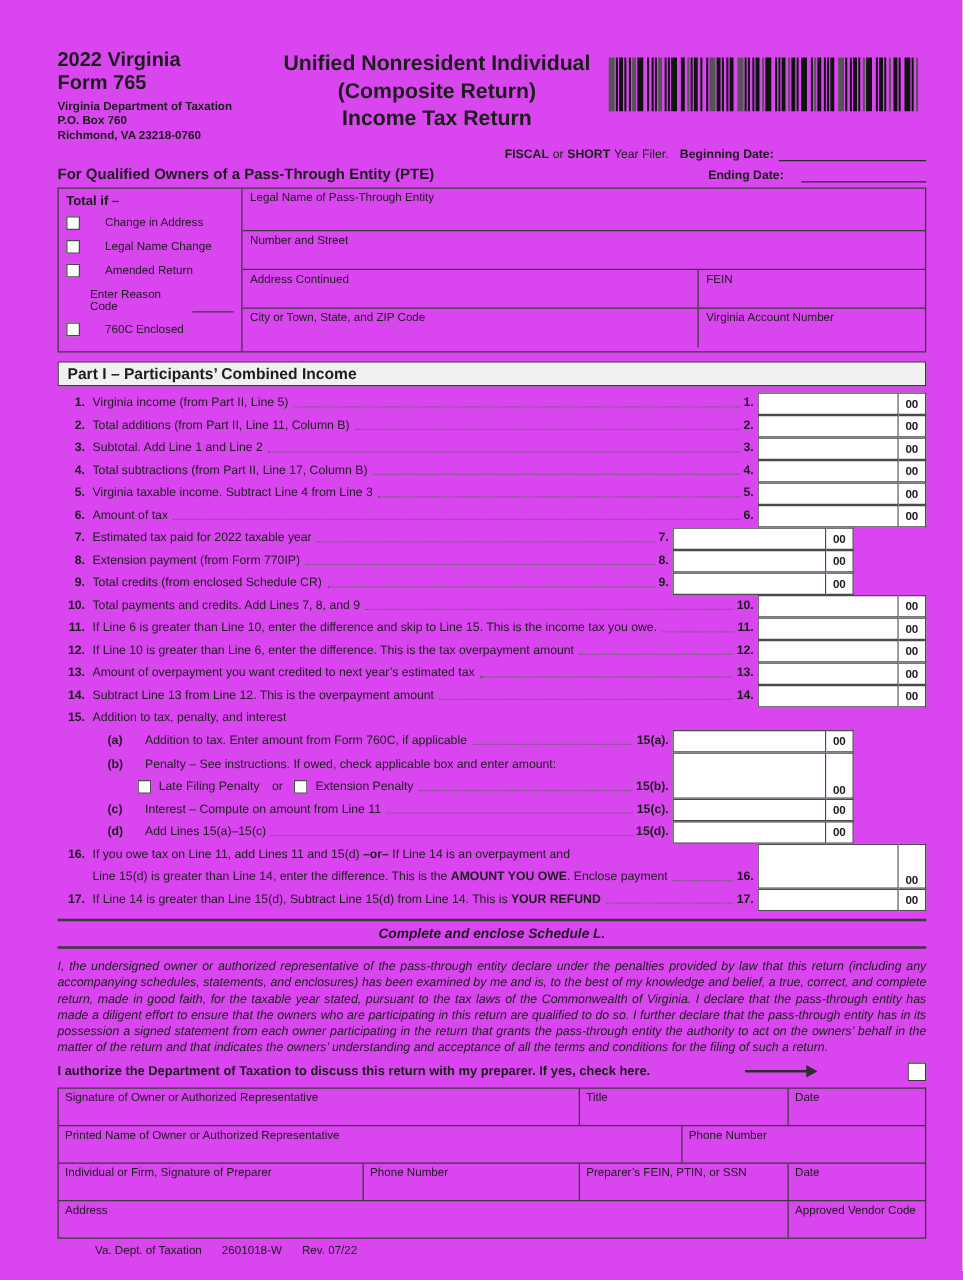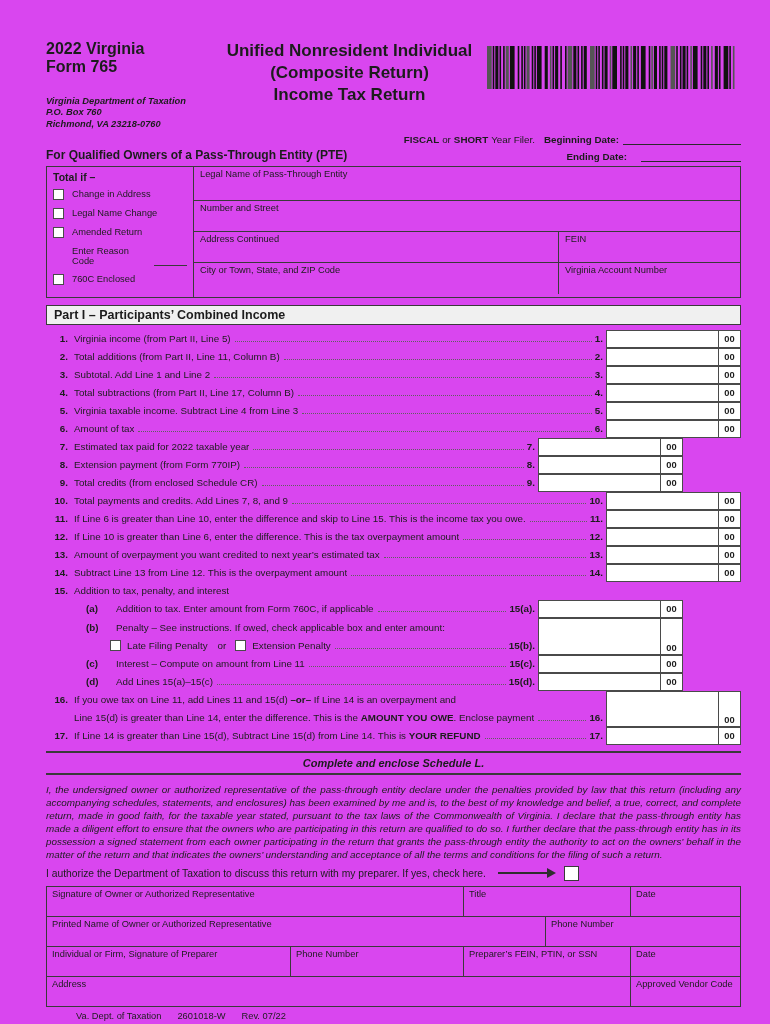--- a/index.html
+++ b/index.html
@@ -4,35 +4,35 @@
 <style>
   html,body{margin:0;padding:0;background:#ffffff;}
   body{font-family:"Liberation Sans","DejaVu Sans",sans-serif;color:#1c1c1c;}
   .page{position:relative;width:770px;height:1024px;background:#d946ef;box-sizing:border-box;
         padding:40px 29px 0 46px;overflow:hidden;}
   .b{font-weight:bold;}
   
   .hdr{display:flex;align-items:flex-start;}
   .hdr-left{width:168px;flex:none;}
   .hdr-year{font-size:16px;font-weight:bold;line-height:1.15;}
-  .hdr-dept{font-size:9.3px;font-weight:bold;line-height:1.25;margin-top:19px;font-style:italic;}
+  .hdr-dept{font-size:9.3px;font-weight:bold;line-height:1.25;margin-top:3px;}
   .hdr-title{flex:1;text-align:center;font-size:17px;font-weight:bold;line-height:1.3;padding-top:0px;}
   .hdr-bc{width:256px;flex:none;padding-top:4px;}
   .fiscal-row{display:flex;justify-content:flex-end;align-items:flex-end;font-size:9.8px;margin-top:2px;}
   .fiscal-row .w{margin-right:3px;}
   .dateline{display:inline-block;width:118px;border-bottom:1.5px solid #2a2a2a;height:11px;margin-left:4px;}
   .ending-row{display:flex;justify-content:space-between;align-items:flex-end;margin-top:3px;}
   .subheader{font-size:12px;font-weight:bold;}
   .ending-right{display:flex;align-items:flex-end;font-size:9.8px;font-weight:bold;}
   .dateline2{display:inline-block;width:100px;border-bottom:1.5px solid #2a2a2a;height:11px;margin-left:14px;}
   
   .ent{display:flex;border:1.5px solid #3a3a3a;margin-top:4px;}
   .ent-left{width:147px;flex:none;border-right:1.5px solid #3a3a3a;padding:4px 6px;box-sizing:border-box;}
   .ent-checkif{font-size:10.5px;font-weight:bold;margin-bottom:6px;}
-  .ck-row{display:flex;align-items:center;gap:8px;font-size:9.3px;margin-bottom:8px;}
+  .ck-row{display:flex;align-items:center;gap:20px;font-size:9.3px;margin-bottom:8px;}
   .cb{width:11px;height:11px;border:1.2px solid #4a4a4a;background:#fff;flex:none;display:inline-block;box-sizing:border-box;}
   .reason{font-size:9.3px;margin:2px 0 8px 19px;display:flex;align-items:flex-end;}
   .reason-line{display:inline-block;width:34px;border-bottom:1px solid #3a3a3a;height:9px;margin-left:4px;}
   .ent-right{flex:1;display:flex;flex-direction:column;}
   .ent-row{border-bottom:1px solid #3a3a3a;font-size:9.3px;box-sizing:border-box;padding:2px 6px;}
   .ent-row:last-child{border-bottom:none;}
   .h34{height:34px;} .h31{height:31px;}
   .split{display:flex;padding:0;}
   .split > .cell-l{flex:1;padding:2px 6px;}
   .split > .cell-r{width:182px;flex:none;border-left:1px solid #3a3a3a;padding:2px 6px;box-sizing:border-box;}
@@ -54,21 +54,21 @@
   .sp{width:58px;flex:none;}
   .blk{display:flex;align-items:stretch;}
   .blk-left{flex:1;display:flex;flex-direction:column;min-width:0;}
   .t37{height:37px;} .t36{height:36px;}
   .cents.bottom{align-items:flex-end;padding-bottom:1px;}
   .cbrow-gap{margin-left:10px;margin-right:9px;}
   
   .schedL{border-top:2px solid #3a3a3a;border-bottom:2px solid #3a3a3a;text-align:center;
           font-weight:bold;font-size:11px;padding:4px 0;margin-top:6px;font-style:italic;}
   .decl{font-size:9.9px;font-style:italic;text-align:justify;line-height:1.32;margin-top:8px;}
-  .auth{display:flex;justify-content:flex-start;align-items:center;font-size:10.3px;font-weight:normal;margin-top:5px;}
+  .auth{display:flex;justify-content:space-between;align-items:center;font-size:10.3px;font-weight:bold;margin-top:5px;}
   .arrow{width:56px;height:2px;background:#2e2e2e;position:relative;display:inline-block;margin:0 10px 0 12px;flex:none;}
   .arrow:after{content:"";position:absolute;right:-2px;top:-4px;border-left:9px solid #2e2e2e;
                border-top:5px solid transparent;border-bottom:5px solid transparent;}
   .cb-big{width:15px;height:15px;border:1.4px solid #3a3a3a;background:#fff;flex:none;display:inline-block;box-sizing:border-box;}
   
   .sig{border:1.5px solid #3a3a3a;margin-top:5px;}
   .sig-row{display:grid;border-bottom:1px solid #3a3a3a;}
   .sig-row:last-child{border-bottom:none;}
   .g1{grid-template-columns:417px 167px 1fr;}
   .g2{grid-template-columns:499px 1fr;}

